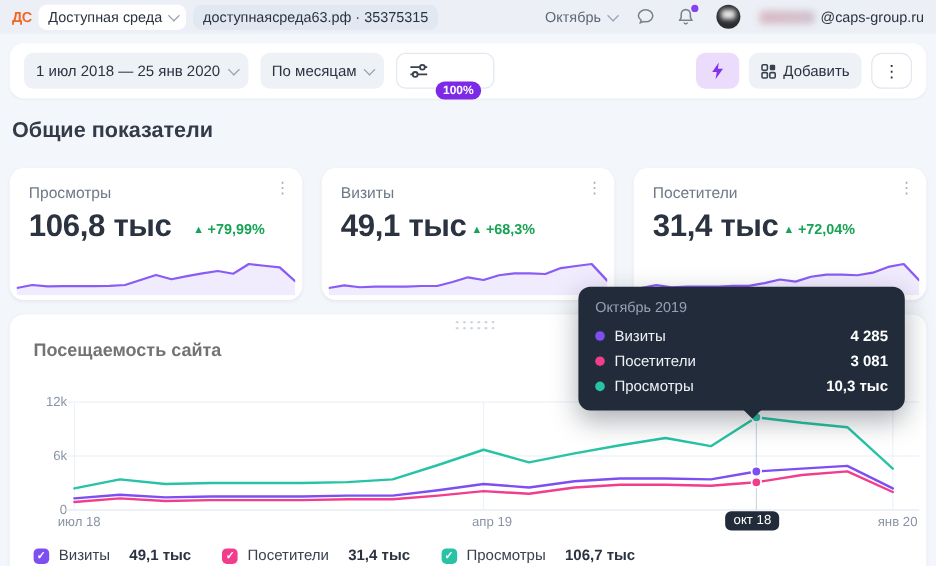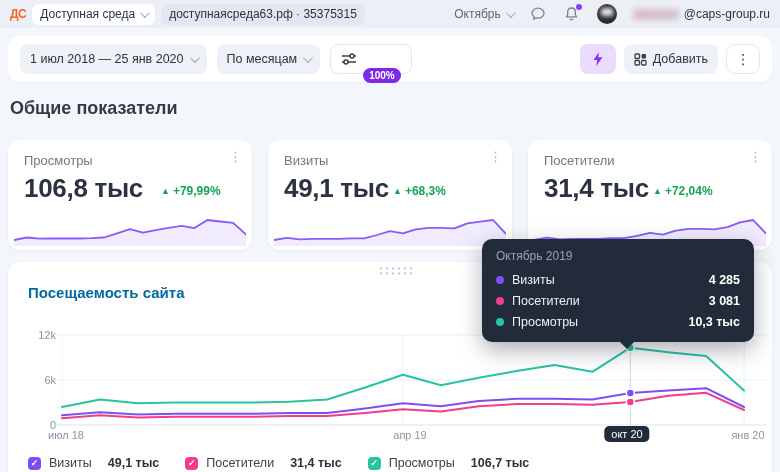--- a/index.html
+++ b/index.html
@@ -39,21 +39,21 @@
   .card .ct { position:absolute; left:16px; top:13px; font-size:13px; color:#6e7887; }
   .card .ckebab { position:absolute; right:10px; top:10px; color:#a3abb9; font-size:13px; line-height:1; cursor:pointer; }
   .card .cv { position:absolute; left:16px; top:33px; font-size:26px; font-weight:600; color:#2b3240; letter-spacing:-.3px; }
   .card .cd { position:absolute; top:44px; font-size:12px; font-weight:700; color:#17a356; display:flex; align-items:center; gap:3px; }
   .card .cd .tri { font-size:9px; }
   .card svg.spark { position:absolute; left:6px; right:6px; bottom:4px; width:232px; height:34px; }
 
   
   .chart-card { position:absolute; left:8px; top:262px; width:764px; height:230px; background:#fff; border-radius:12px; box-shadow:0 1px 3px rgba(30,40,60,.06); }
   .drag-handle { position:absolute; left:370px; top:4px; width:34px; height:10px; background:radial-gradient(circle, #c6cdd9 1px, transparent 1.3px); background-size:6px 5px; cursor:grab; }
-  .chart-title { position:absolute; left:20px; top:22px; font-size:15px; font-weight:700; color:#0369a1; }
+  .chart-title { position:absolute; left:20px; top:22px; font-size:15px; font-weight:700; color:#737373; }
   .ytick { position:absolute; left:8px; width:40px; text-align:right; font-size:11px; color:#8a94a6; }
   .plot { position:absolute; left:-8px; top:68px; width:780px; height:100px; }
   .xtick { position:absolute; top:167px; transform:translateX(-50%); font-size:11px; color:#8a94a6; white-space:nowrap; }
   .xtick.badge { background:#222b39; color:#fff; padding:2px 7px; border-radius:5px; top:164px; font-size:11px; }
 
   
   .legend { position:absolute; left:20px; top:194px; display:flex; align-items:center; font-size:12.5px; }
   .lcheck { width:13px; height:13px; border-radius:4px; display:flex; align-items:center; justify-content:center; color:#fff; font-size:9px; font-weight:700; margin-right:8px; cursor:pointer; }
   .llabel { color:#3a414e; margin-right:16px; }
   .lvalue { font-weight:700; color:#2b3240; margin-right:26px; }
@@ -203,21 +203,21 @@
       <polyline points="62.0,85.3 99.9,82.3 137.8,84.5 175.7,83.8 213.6,83.8 251.4,83.8 289.3,83.0 327.2,83.0 365.1,78.5 403.0,73.3 440.9,76.3 478.8,71.0 516.7,68.8 554.6,68.8 592.4,69.5 630.3,62.9 668.2,60.5 706.1,58.2 744.0,77.0" fill="none" stroke="#7d4ff2" stroke-width="2" stroke-linejoin="round" stroke-linecap="round"></polyline>
       <polyline points="62.0,88.3 99.9,85.3 137.8,87.5 175.7,86.8 213.6,86.8 251.4,86.8 289.3,86.0 327.2,86.0 365.1,83.0 403.0,79.3 440.9,81.5 478.8,76.3 516.7,74.0 554.6,74.0 592.4,74.8 630.3,71.9 668.2,65.8 706.1,62.8 744.0,80.0" fill="none" stroke="#f23d8c" stroke-width="2" stroke-linejoin="round" stroke-linecap="round"></polyline>
       <polyline points="62.0,77.0 99.9,69.5 137.8,73.3 175.7,72.5 213.6,72.5 251.4,72.5 289.3,71.8 327.2,69.5 365.1,57.5 403.0,44.8 440.9,55.3 478.8,47.8 516.7,41.0 554.6,35.0 592.4,41.8 630.3,17.7 668.2,22.3 706.1,26.0 744.0,60.5" fill="none" stroke="#27c3a4" stroke-width="2" stroke-linejoin="round" stroke-linecap="round"></polyline>
       <circle cx="630.3" cy="62.9" r="4" fill="#7d4ff2" stroke="#ffffff" stroke-width="1.5"></circle>
       <circle cx="630.3" cy="71.9" r="4" fill="#f23d8c" stroke="#ffffff" stroke-width="1.5"></circle>
       <circle cx="630.3" cy="17.7" r="4" fill="#27c3a4" stroke="#ffffff" stroke-width="1.5"></circle>
     </svg>
 
   <div class="xtick" style="left:58px;">июл 18</div>
   <div class="xtick" style="left:402px;">апр 19</div>
-  <div class="xtick badge" style="left:619px;">окт 20</div>
+  <div class="xtick badge" style="left:619px;">окт 18</div>
   <div class="xtick" style="left:740px;">янв 20</div>
 
   <div class="legend">
     <span class="lcheck" style="background: rgb(125, 79, 242);">✓</span>
     <span class="llabel">Визиты</span>
     <span class="lvalue">49,1 тыс</span>
     <span class="lcheck" style="background: rgb(242, 61, 140);">✓</span>
     <span class="llabel">Посетители</span>
     <span class="lvalue">31,4 тыс</span>
     <span class="lcheck" style="background: rgb(39, 195, 164);">✓</span>

